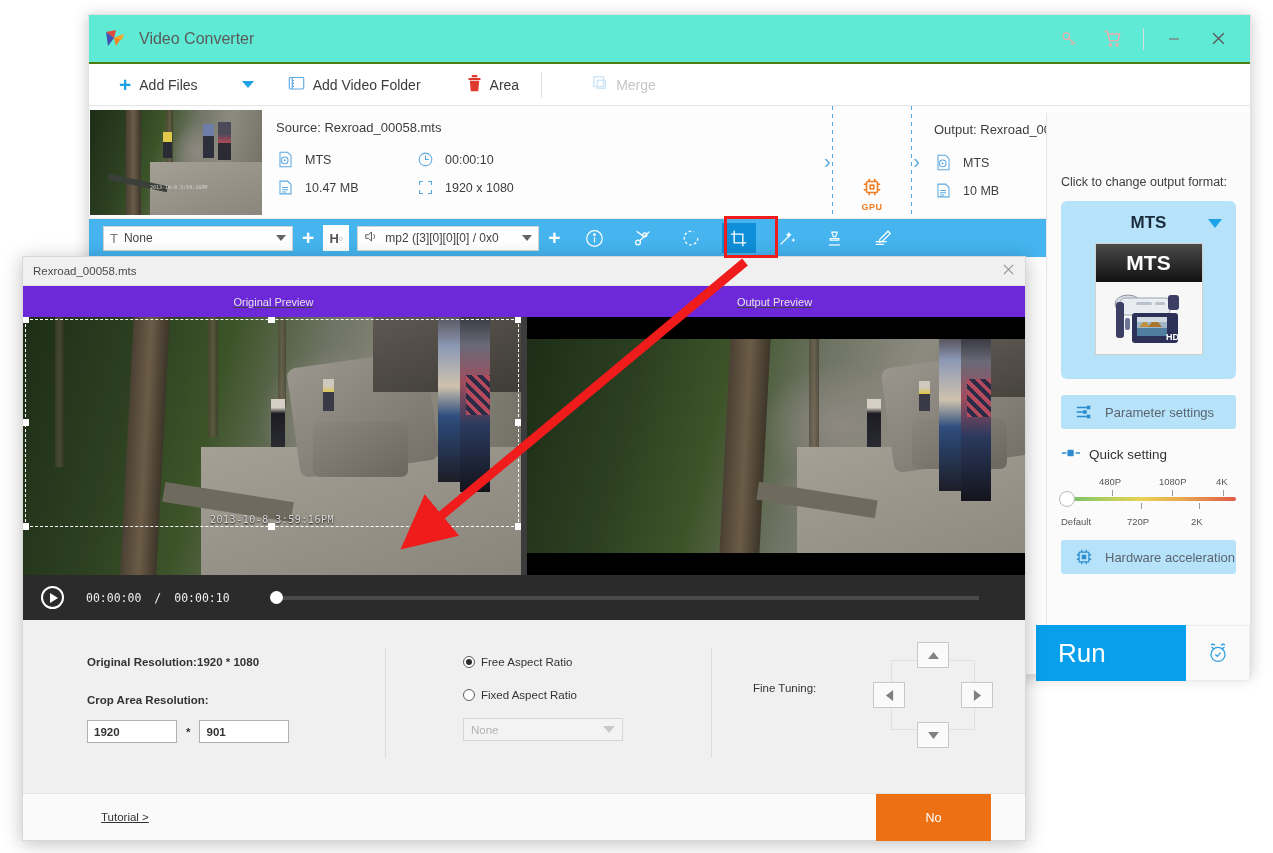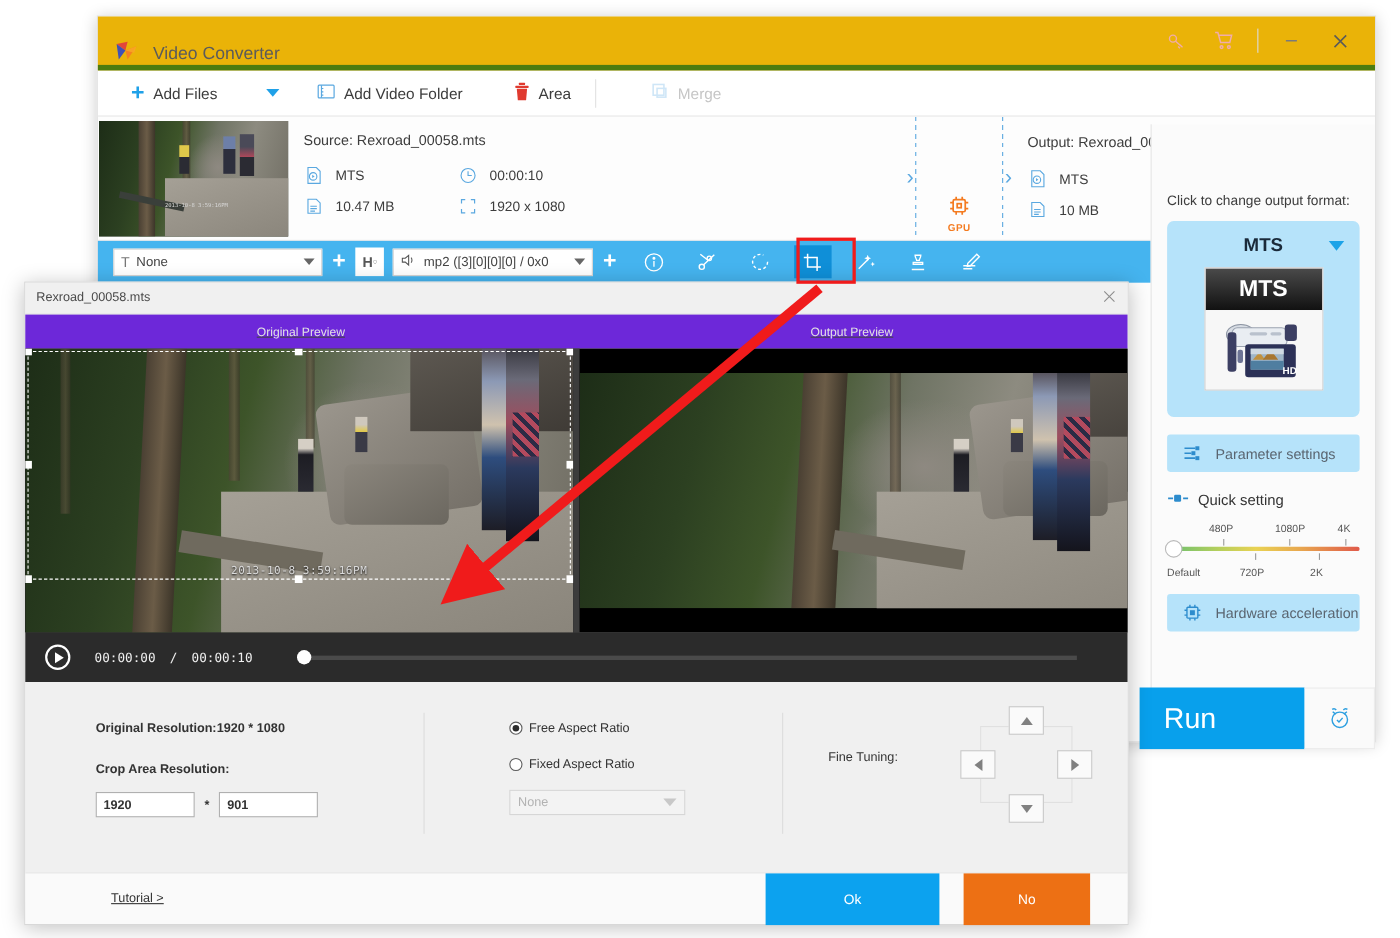--- a/index.html
+++ b/index.html
@@ -14,22 +14,22 @@
   }
 
   
   #app-window{
     position:absolute; left:88px; top:14px; width:1163px; height:661px;
     background:#fdfdfd;
     box-shadow:0 2px 14px rgba(0,0,0,.22);
     border:1px solid #e2e2e2;
   }
   #titlebar{
-    height:49px; background:#eab308; display:flex; align-items:flex-end;
-    border-bottom:5px solid #4d7c0f; position:relative;
+    height:49px; background:#5eead4; display:flex; align-items:center;
+    border-bottom:2px solid #4d7c0f; position:relative;
   }
   .app-logo{ margin-left:14px; width:24px; height:24px; position:relative; }
   .app-title{ margin-left:12px; font-size:16px; color:#5b5b5b; }
   .tb-right{ margin-left:auto; display:flex; align-items:center; height:100%; }
   .tb-icon{
     width:44px; height:49px; display:flex; align-items:center; justify-content:center;
     color:#f0b0b0; font-size:17px;
   }
   .tb-sep{ width:1px; height:22px; background:#dcdcdc; margin:0 8px; }
   .tb-win{
@@ -758,23 +758,20 @@
       <div class="nav-btn" style="left:44px;top:80px;">
         <svg width="13" height="9" viewBox="0 0 14 10">
             <path d="M7 9 L1 1 L13 1 Z" fill="#808080"></path>
           </svg>
       </div>
     </div>
   </div>
 
   <div id="cd-footer">
     <a id="tutorial">Tutorial &gt;</a>
-    <div id="ok-btn">
-      <span>Ok</span>
-    </div>
     <div id="no-btn">
       <span>No</span>
     </div>
   </div>
 </div>
 
 <svg id="annot">
   <defs>
     <marker id="ah" markerWidth="6" markerHeight="6" refX="2.6" refY="3" orient="auto">
       <path d="M0,0 L6,3 L0,6 z" fill="#f01b1b"></path>

